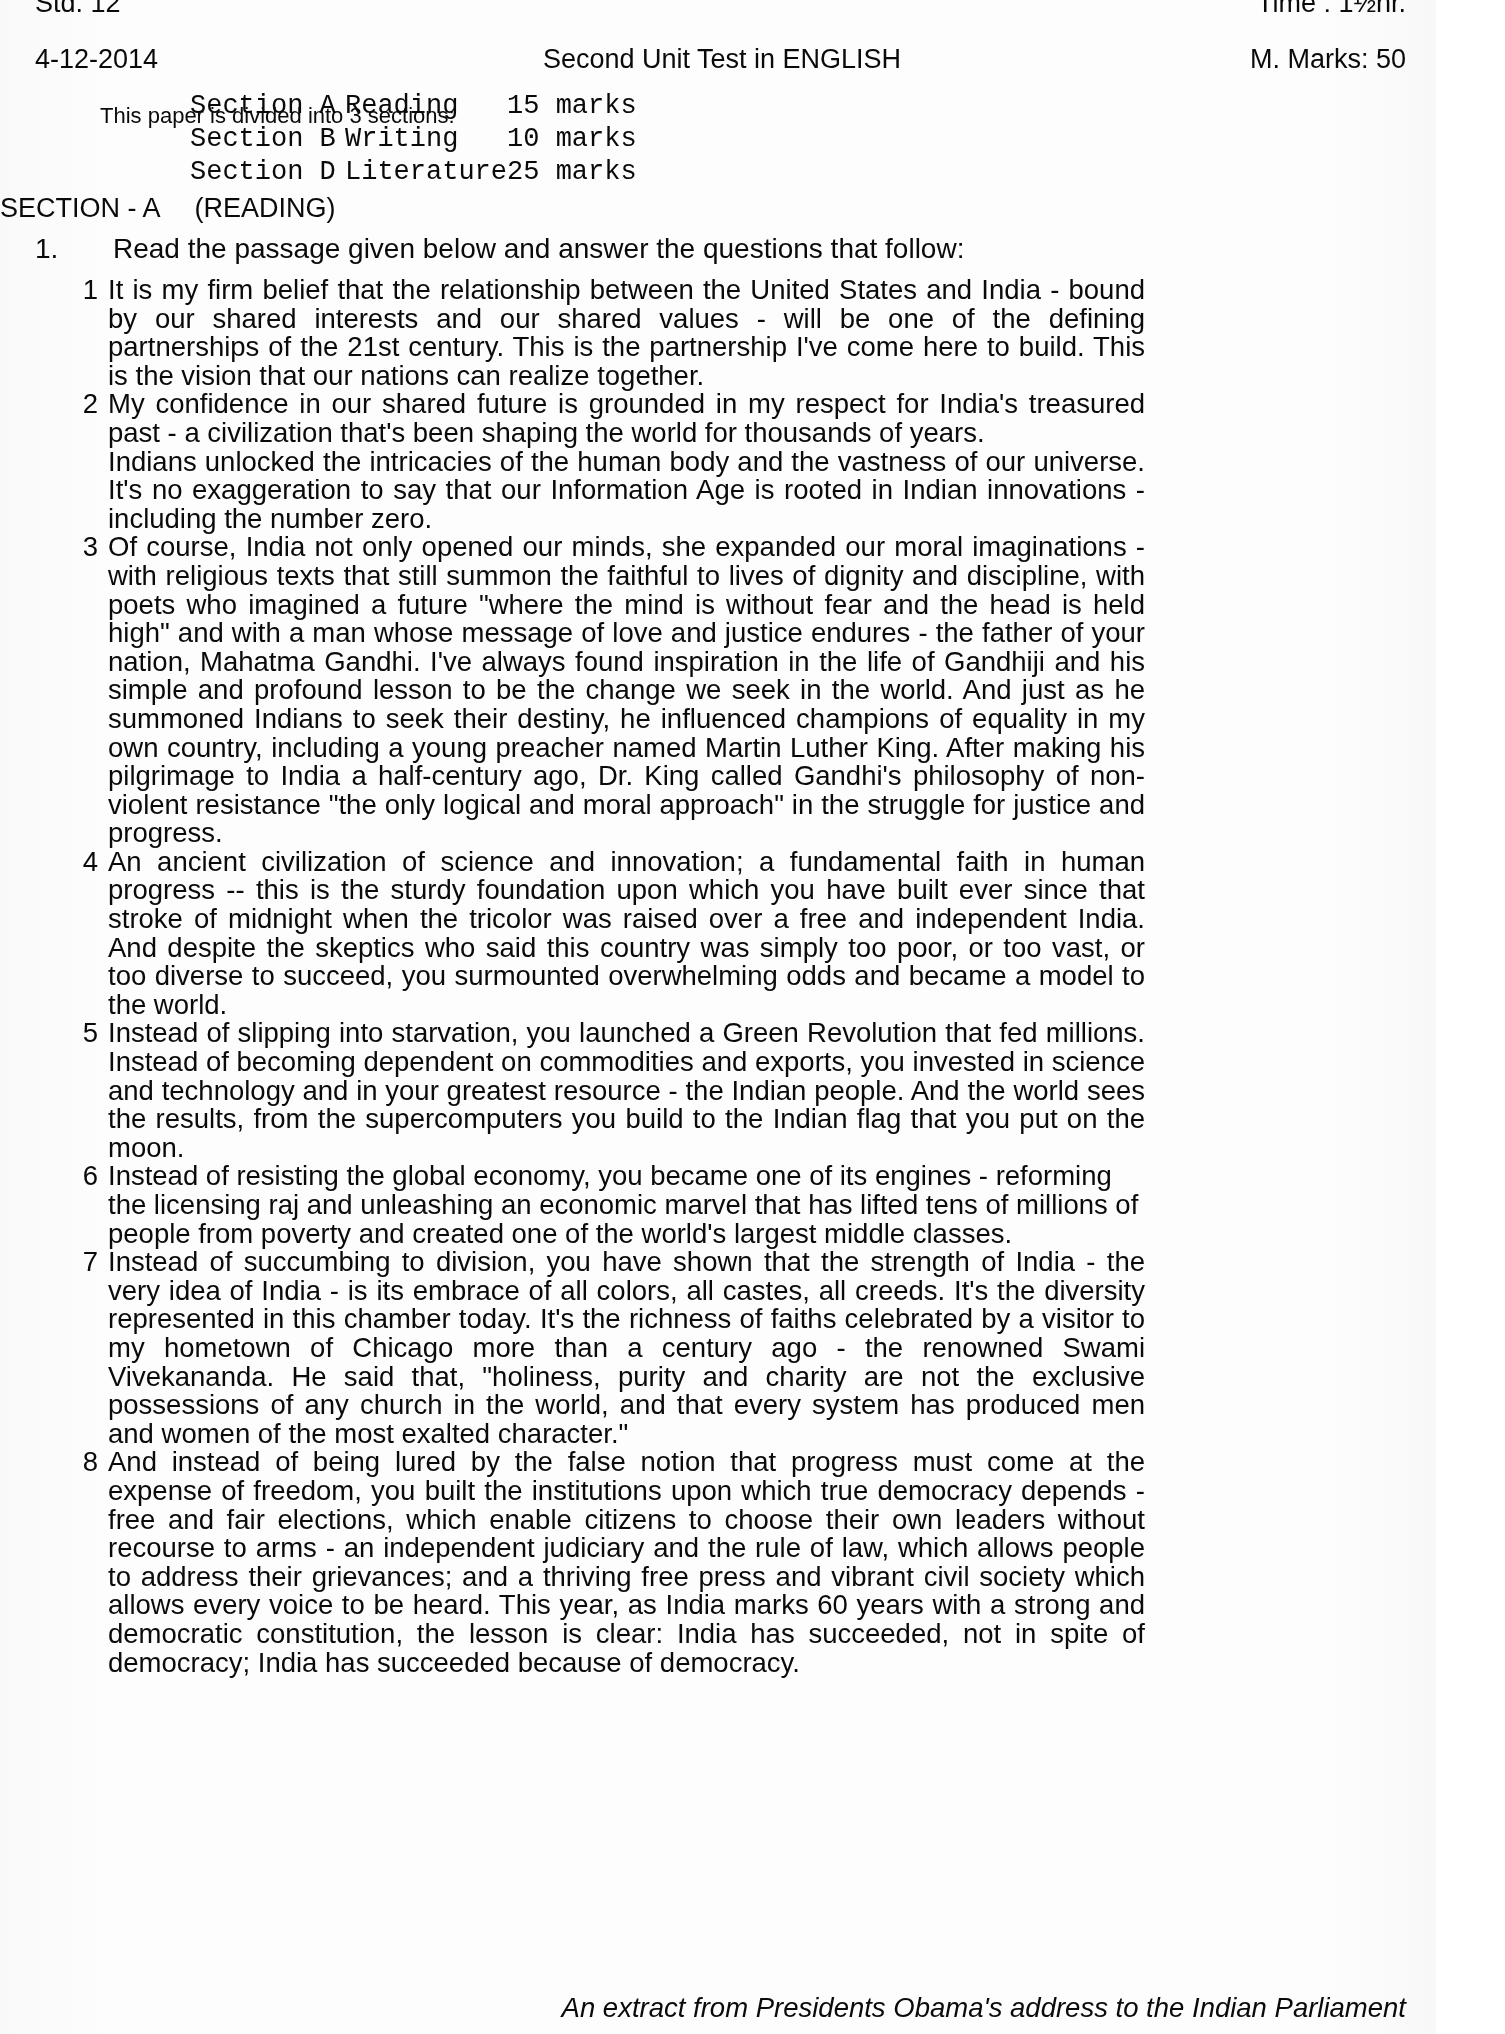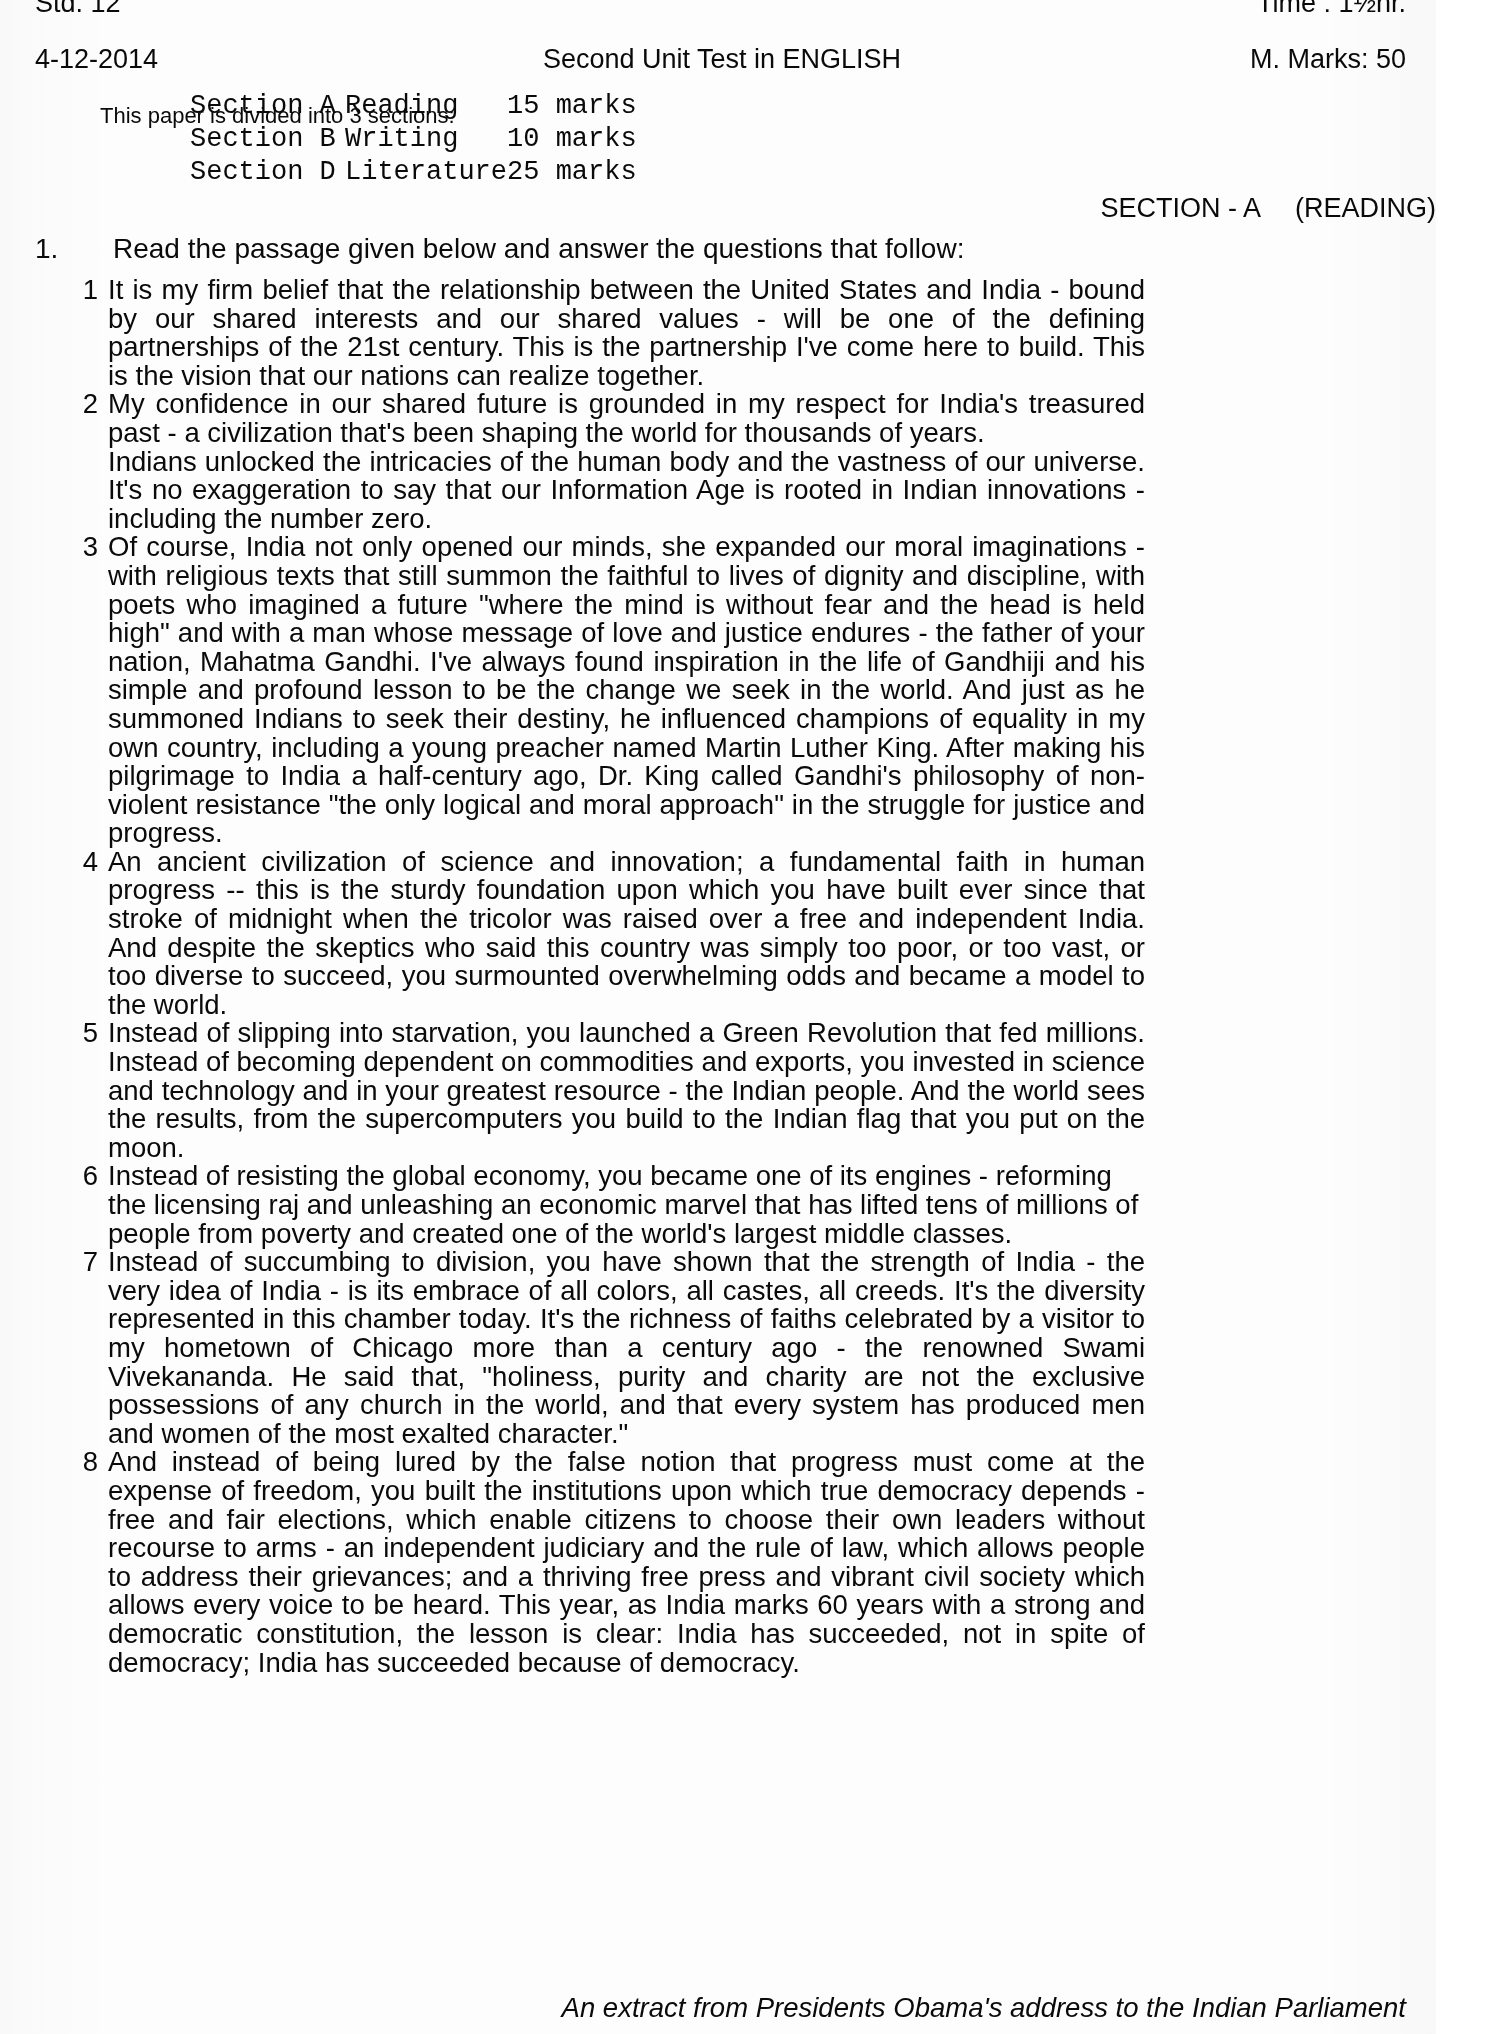--- a/index.html
+++ b/index.html
@@ -89,21 +89,21 @@
   }
   .col-name  { width: 155px; }
   .col-skill { width: 155px; }
   .col-marks { width: 140px; }
 
   
   .section-heading {
     position: absolute;
     left: 0; right: 0;
     top: 192px;
-    text-align: right;
+    text-align: left;
     font-size: 27px;
     line-height: 32px;
     white-space: nowrap;
   }
   .section-heading .gap { display: inline-block; width: 34px; }
 
   
   .q-line {
     position: absolute;
     top: 232px;

